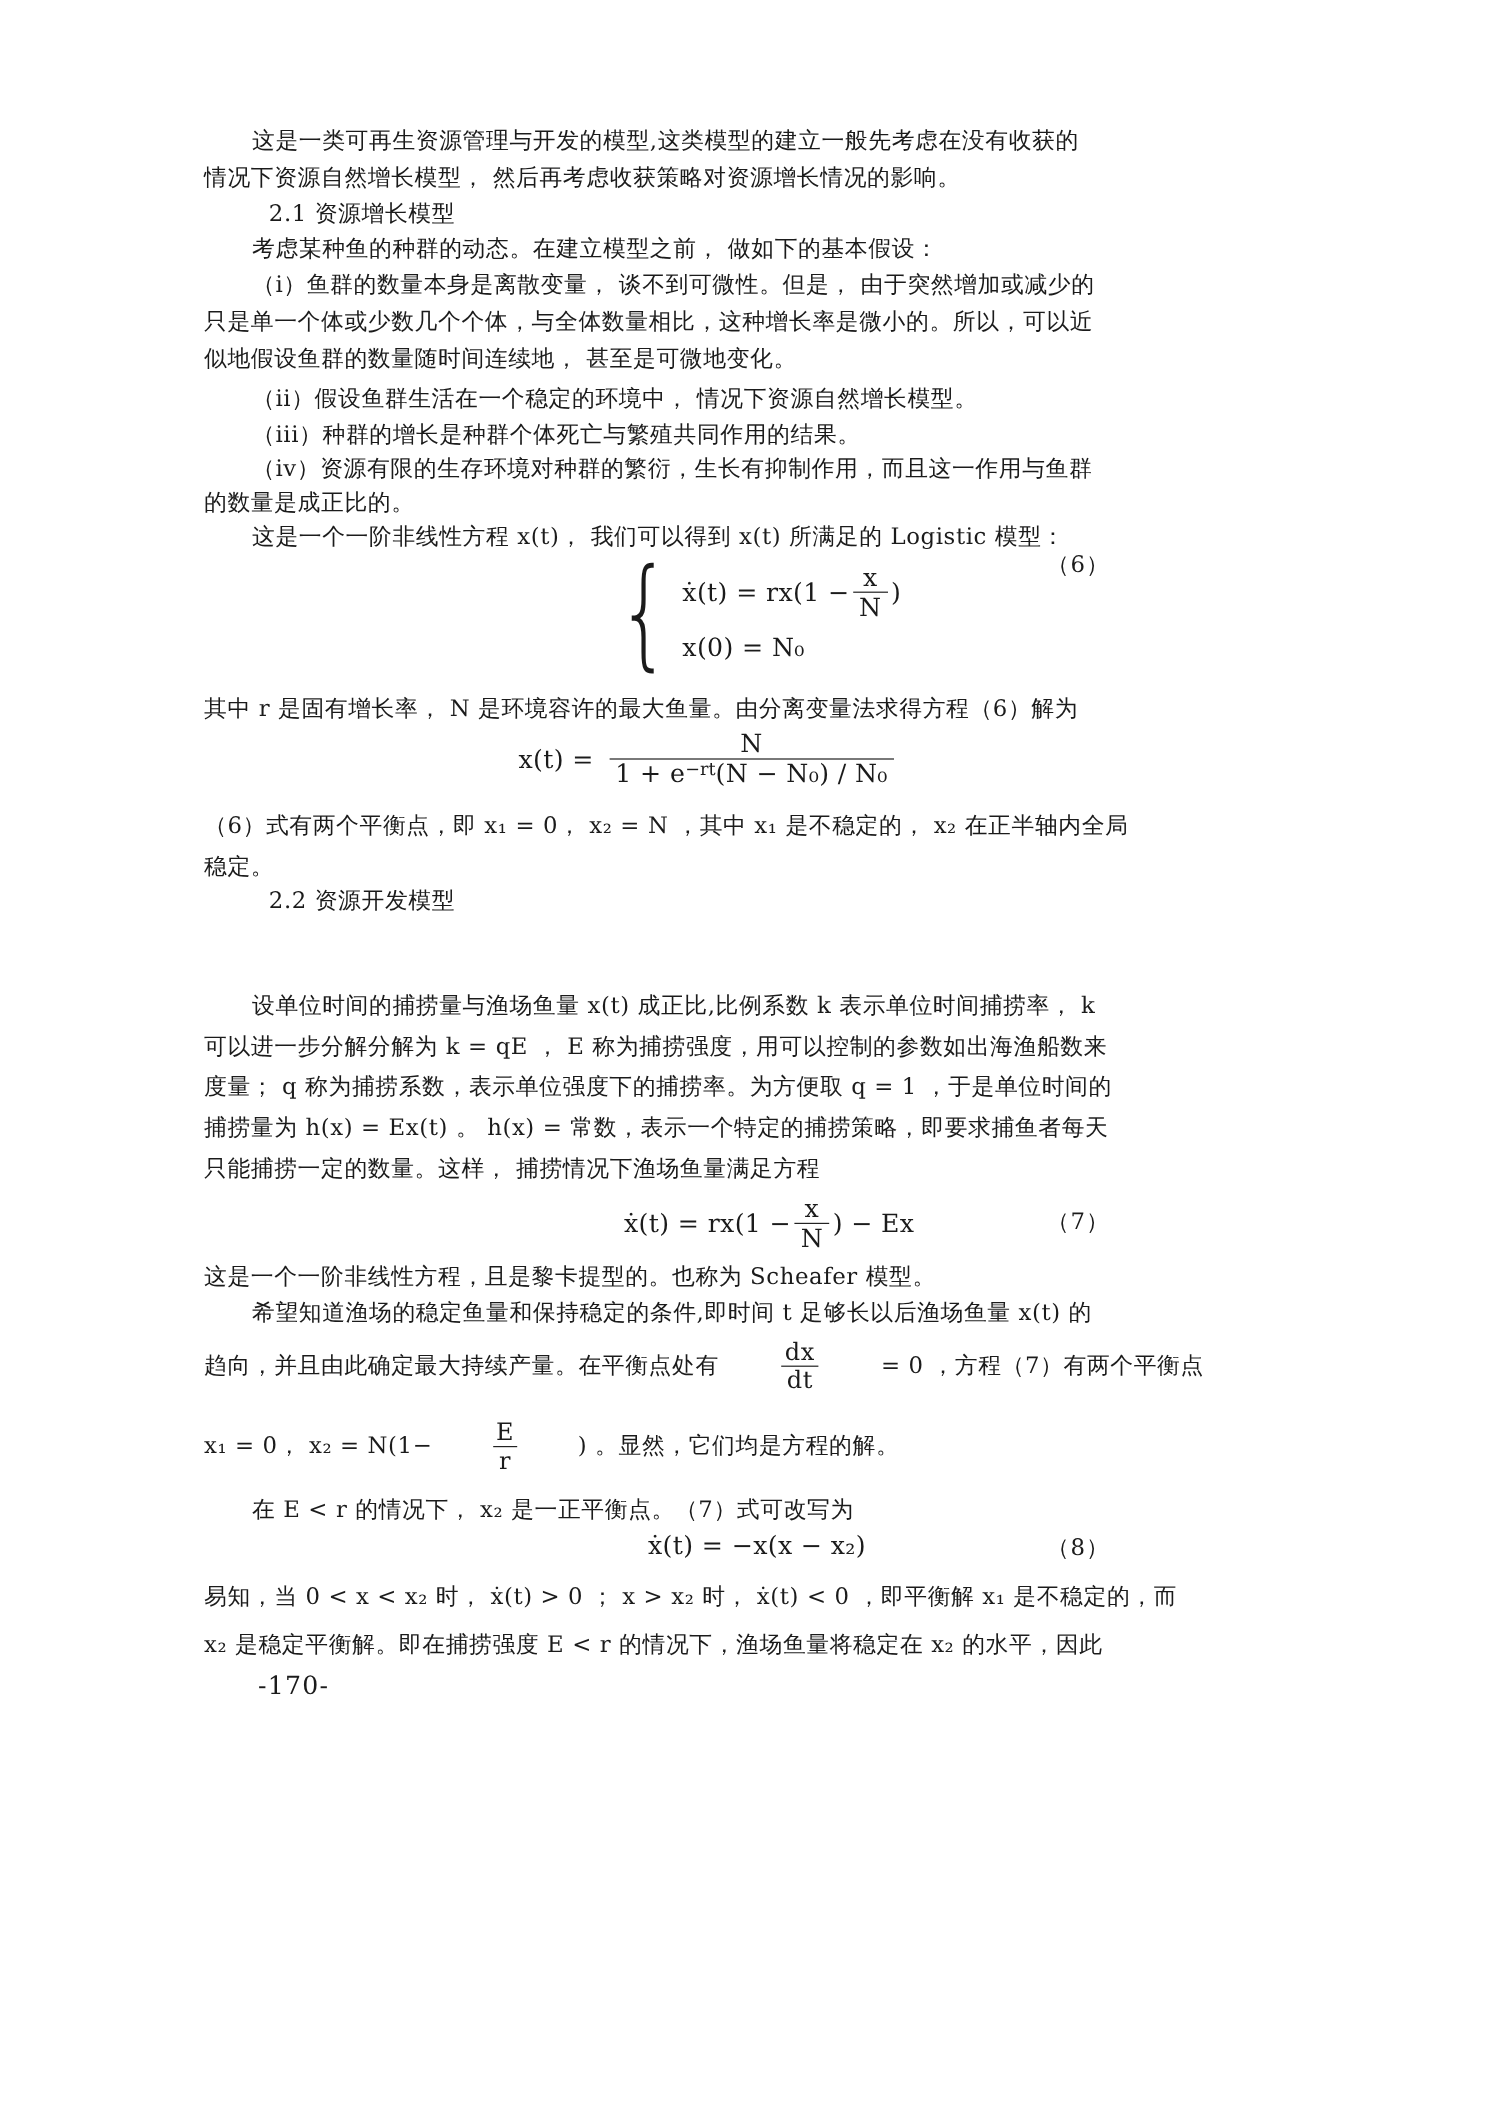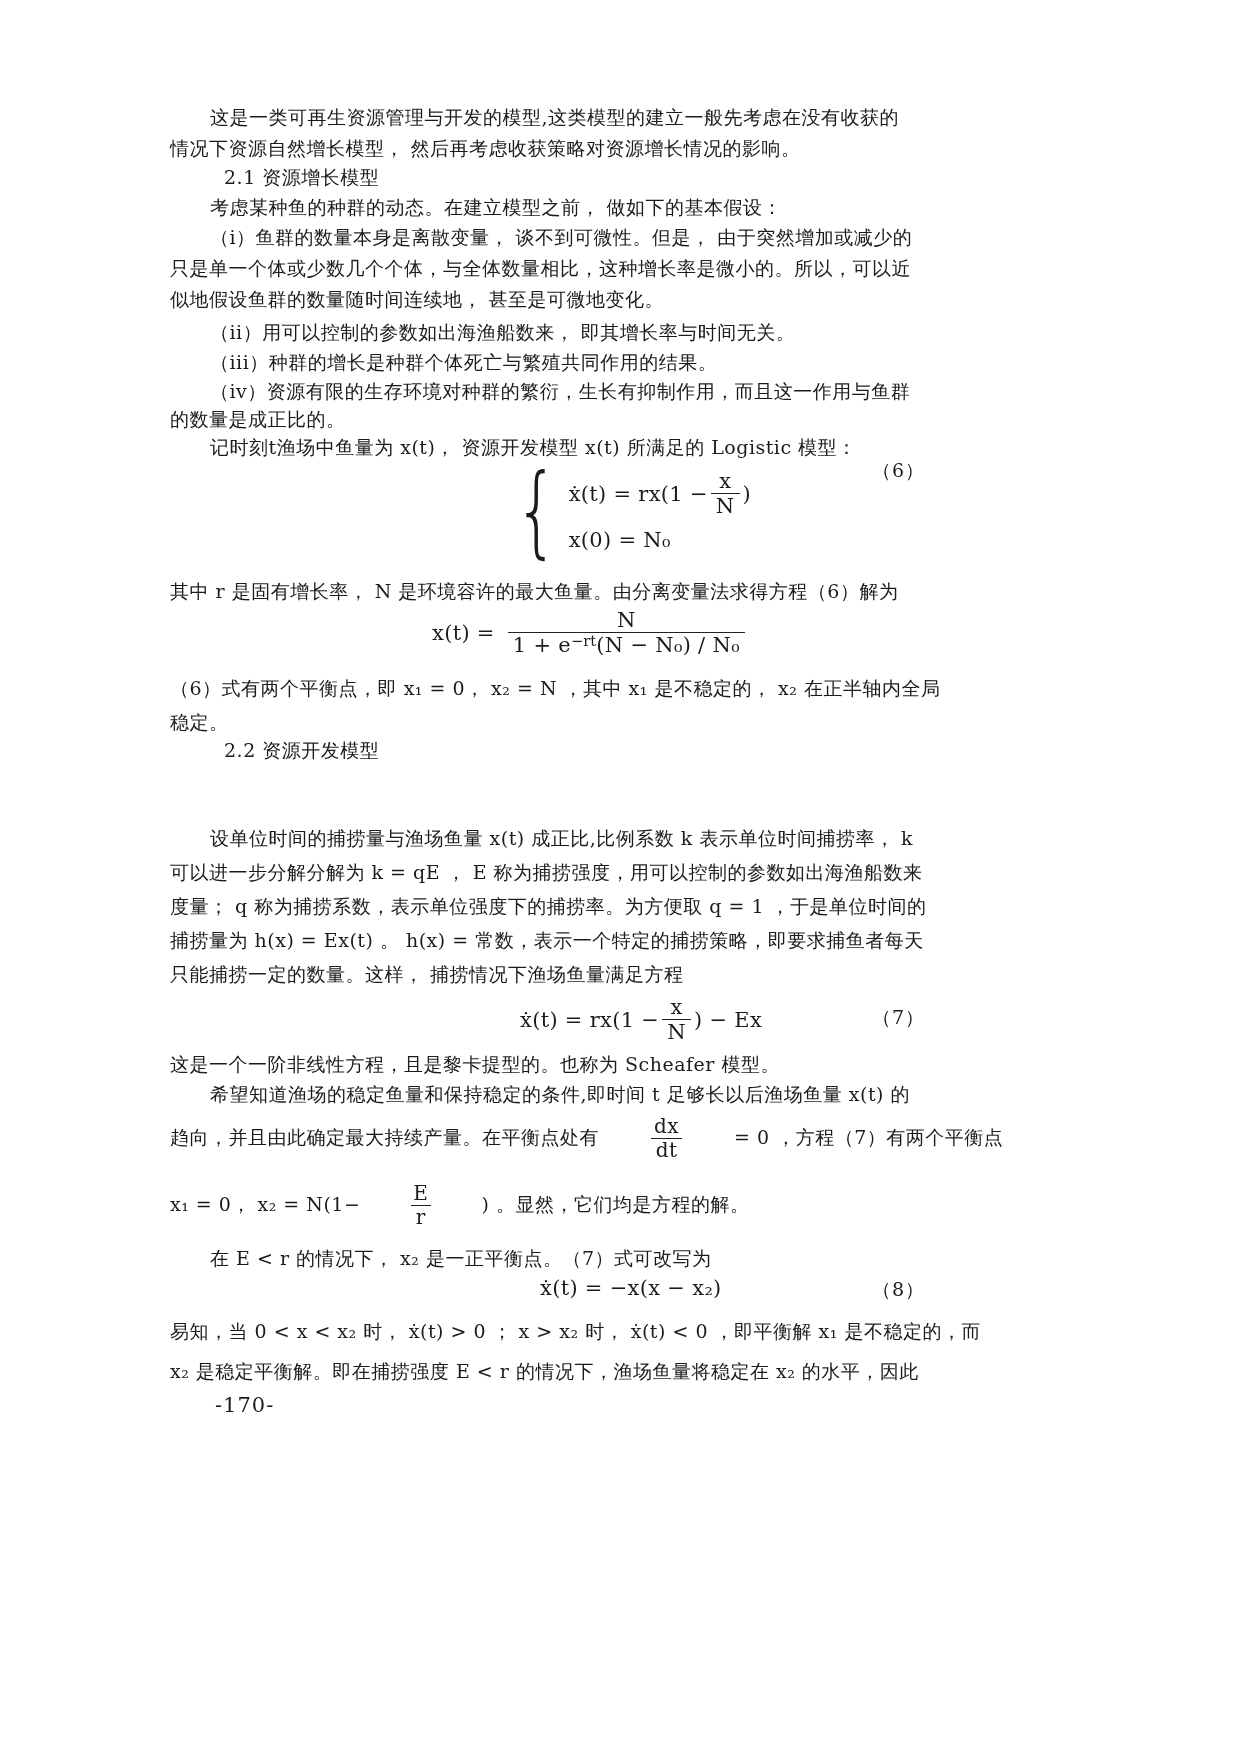--- a/index.html
+++ b/index.html
@@ -41,34 +41,34 @@
     <div class="ln ind">考虑某种鱼的种群的动态。在建立模型之前， 做如下的基本假设：</div>
   </div>
 
   <div class="blk" style="top:222px;line-height:31px;">
     <div class="ln ind">（i）鱼群的数量本身是离散变量， 谈不到可微性。但是， 由于突然增加或减少的</div>
     <div class="ln">只是单一个体或少数几个个体，与全体数量相比，这种增长率是微小的。所以，可以近</div>
     <div class="ln">似地假设鱼群的数量随时间连续地， 甚至是可微地变化。</div>
   </div>
 
   <div class="blk" style="top:317px;line-height:30px;">
-    <div class="ln ind">（ii）用可以控制的参数如出海渔船数来， 即其增长率与时间无关。</div>
+    <div class="ln ind">（ii）假设鱼群生活在一个稳定的环境中， 情况下资源自然增长模型。</div>
   </div>
 
   <div class="blk" style="top:347px;line-height:30px;">
     <div class="ln ind">（iii）种群的增长是种群个体死亡与繁殖共同作用的结果。</div>
   </div>
 
   <div class="blk" style="top:377px;line-height:28px;">
     <div class="ln ind">（iv）资源有限的生存环境对种群的繁衍，生长有抑制作用，而且这一作用与鱼群</div>
     <div class="ln">的数量是成正比的。</div>
   </div>
 
   <div class="blk" style="top:432px;line-height:30px;">
-    <div class="ln ind">记时刻t渔场中鱼量为 x(t)， 资源开发模型 x(t) 所满足的 Logistic 模型：</div>
+    <div class="ln ind">这是一个一阶非线性方程 x(t)， 我们可以得到 x(t) 所满足的 Logistic 模型：</div>
   </div>
 
   <div class="cases" style="top:463px;left:505px;">
     <span class="brace">{</span>
     <div class="crows">
       <div class="eqrow">
         <span>ẋ(t) = rx(1 −</span>
         <span class="frac">
           <span class="fnum">x</span>
           <span class="fden">N</span>

